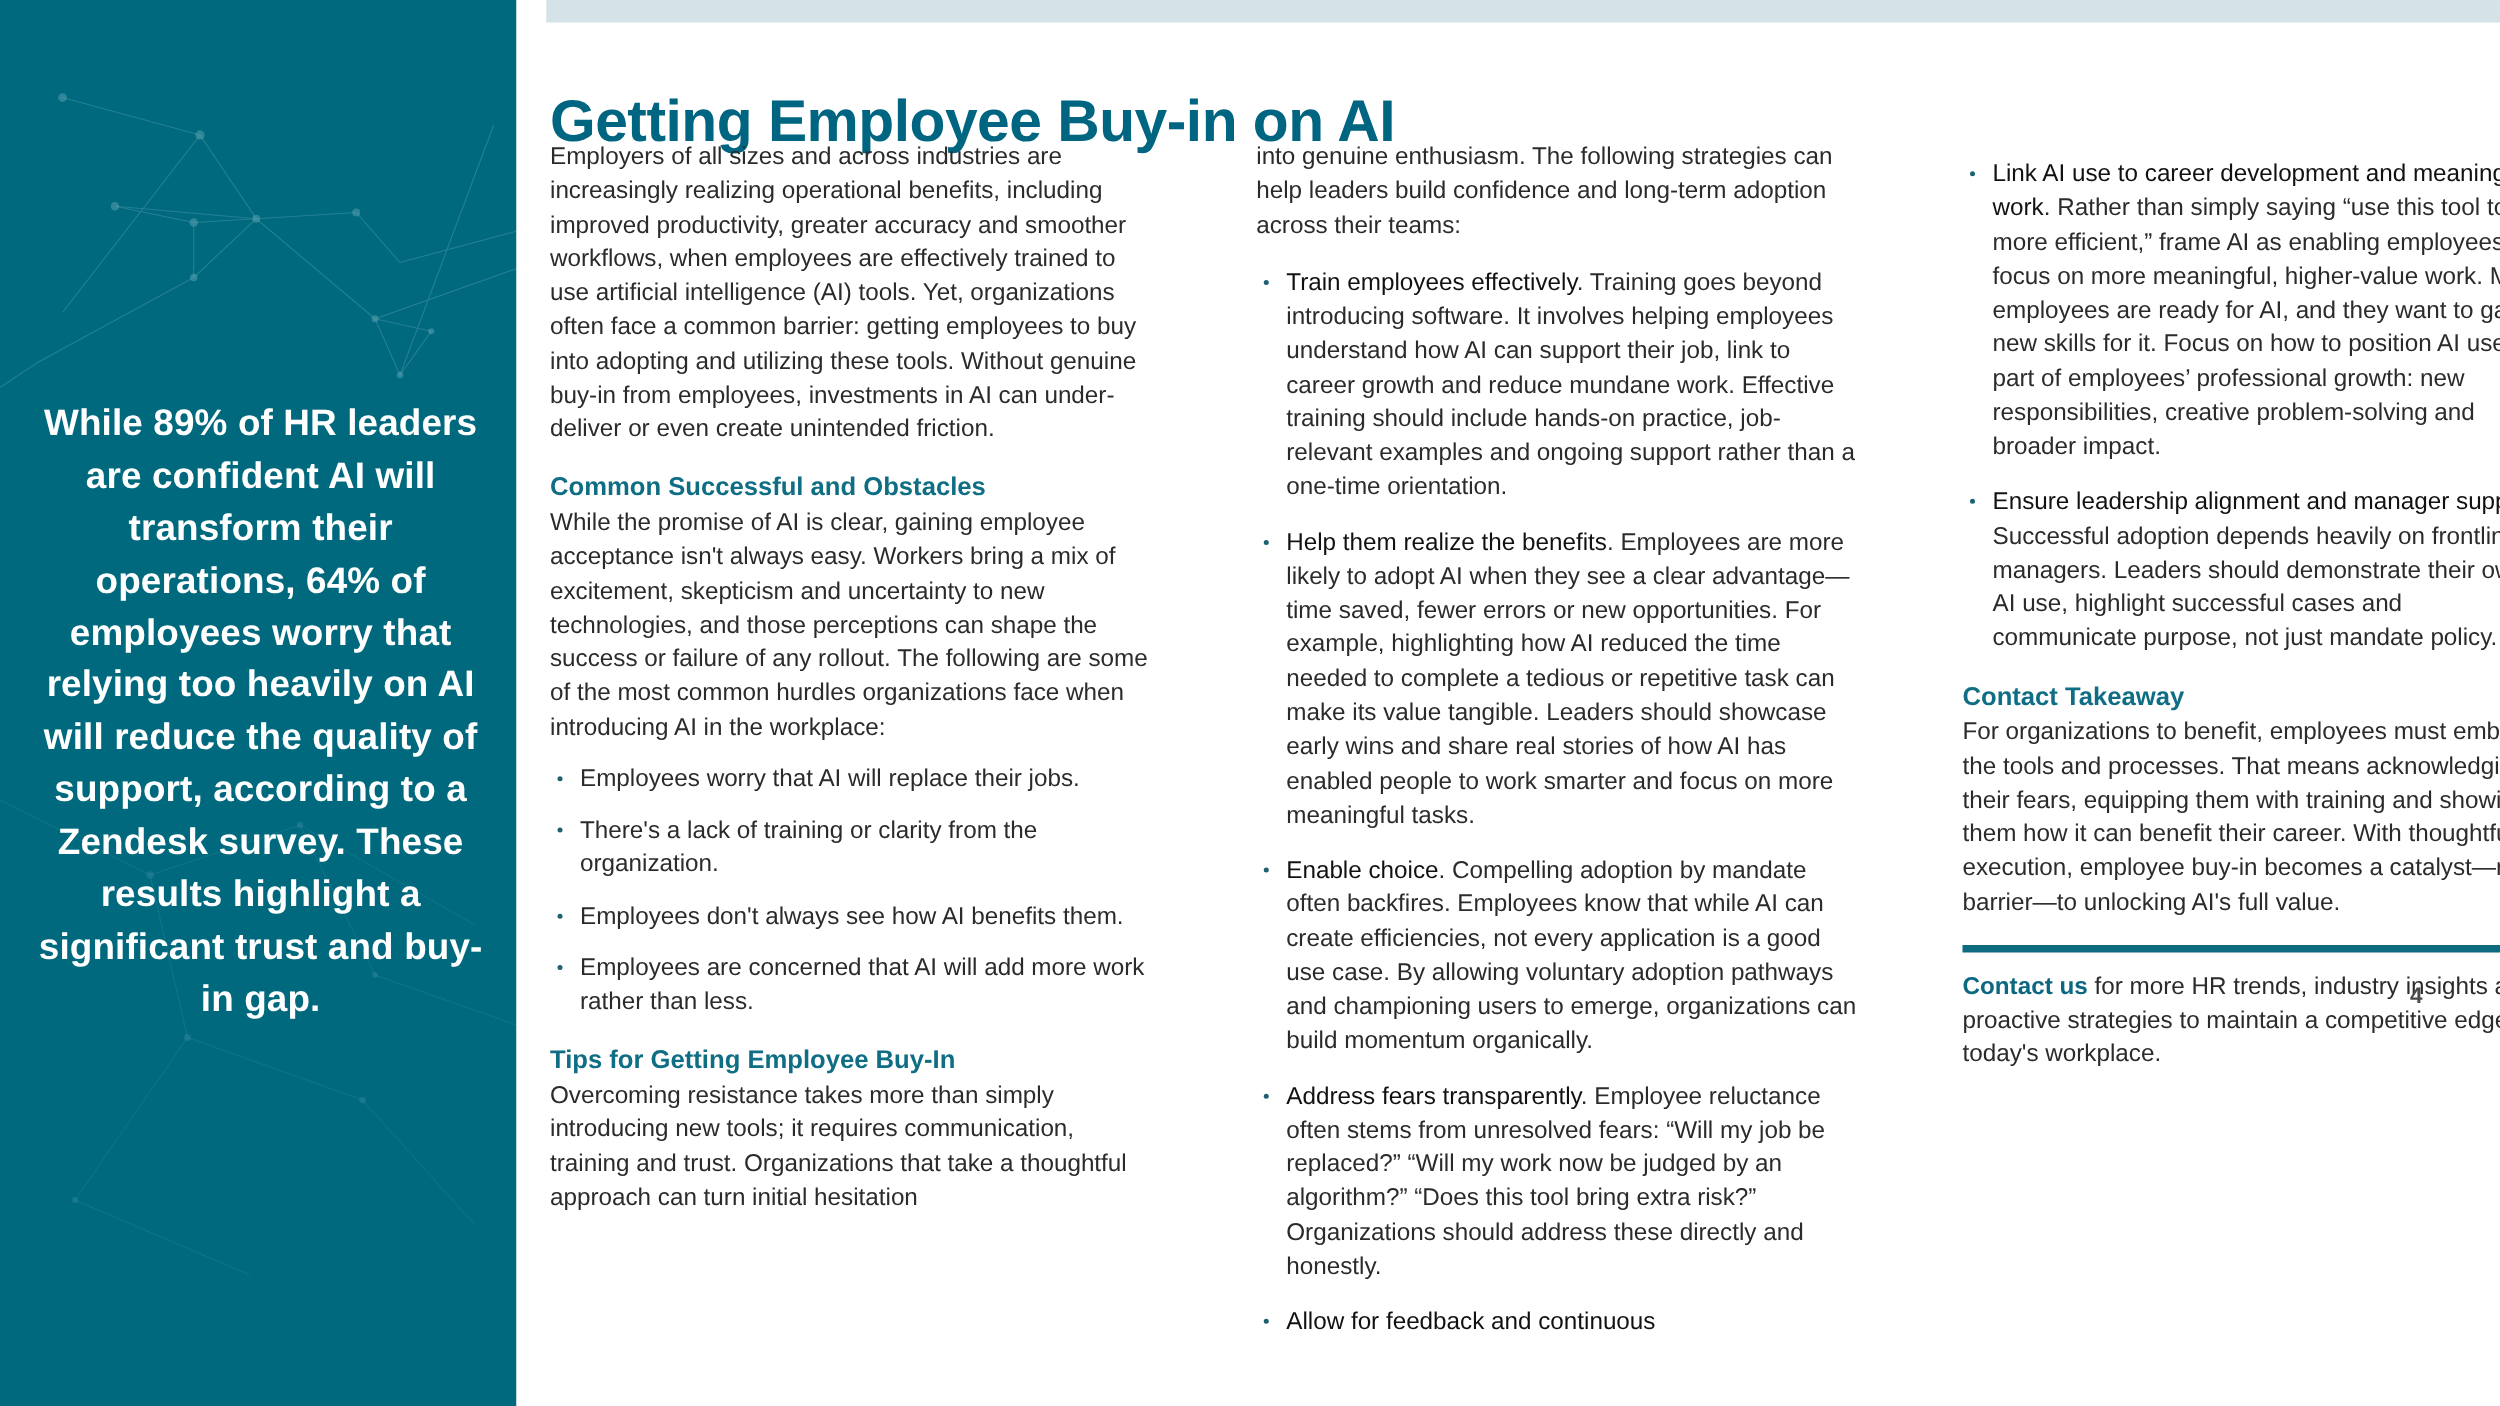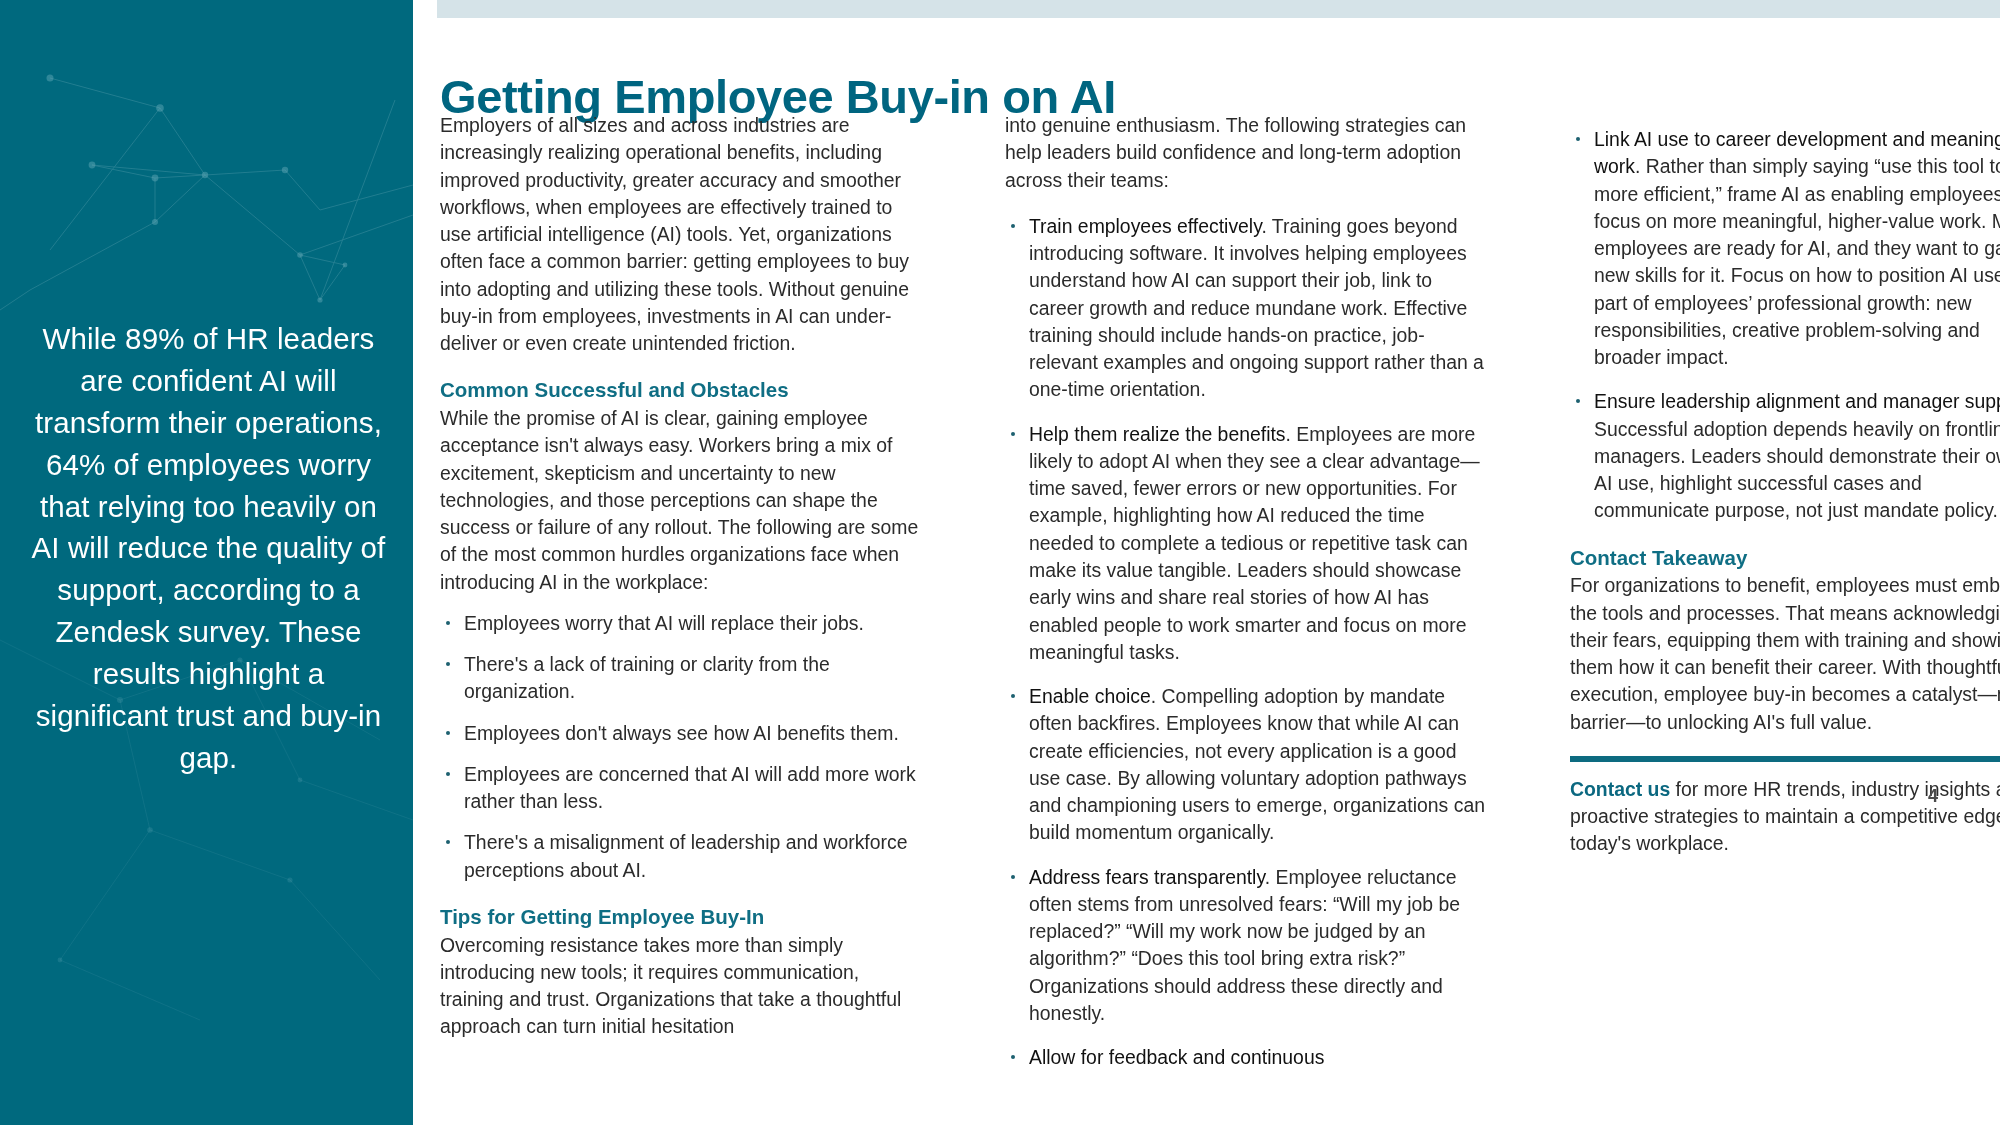--- a/index.html
+++ b/index.html
@@ -51,21 +51,21 @@
   }
   .sidebar-quote {
     position: absolute;
     left: 26px;
     right: 22px;
     top: 318px;
     color: #ffffff;
     font-size: 29.5px;
     line-height: 1.42;
     text-align: center;
-    font-weight: 400;
+    font-weight: 700;
     letter-spacing: 0.1px;
   }
 
   
   .content {
     position: absolute;
     left: 437px;
     top: 0;
     width: 1563px;
     height: 899px;
@@ -227,21 +227,20 @@
         <p class="body">Employers of all sizes and across industries are increasingly realizing operational benefits, including improved productivity, greater accuracy and smoother workflows, when employees are effectively trained to use artificial intelligence (AI) tools. Yet, organizations often face a common barrier: getting employees to buy into adopting and utilizing these tools. Without genuine buy-in from employees, investments in AI can under-deliver or even create unintended friction.</p>
 
         <h2 class="section">Common Successful and Obstacles</h2>
         <p class="body">While the promise of AI is clear, gaining employee acceptance isn't always easy. Workers bring a mix of excitement, skepticism and uncertainty to new technologies, and those perceptions can shape the success or failure of any rollout. The following are some of the most common hurdles organizations face when introducing AI in the workplace:</p>
 
         <ul class="bullets">
           <li>Employees worry that AI will replace their jobs.</li>
           <li>There's a lack of training or clarity from the organization.</li>
           <li>Employees don't always see how AI benefits them.</li>
           <li>Employees are concerned that AI will add more work rather than less.</li>
-          <li>There's a misalignment of leadership and workforce perceptions about AI.</li>
         </ul>
 
         <h2 class="section tight">Tips for Getting Employee Buy-In</h2>
         <p class="body">Overcoming resistance takes more than simply introducing new tools; it requires communication, training and trust. Organizations that take a thoughtful approach can turn initial hesitation</p>
       </div>
 
       <div class="col col2">
         <p class="body">into genuine enthusiasm. The following strategies can help leaders build confidence and long-term adoption across their teams:</p>
 
         <ul class="bullets strategies tight">

